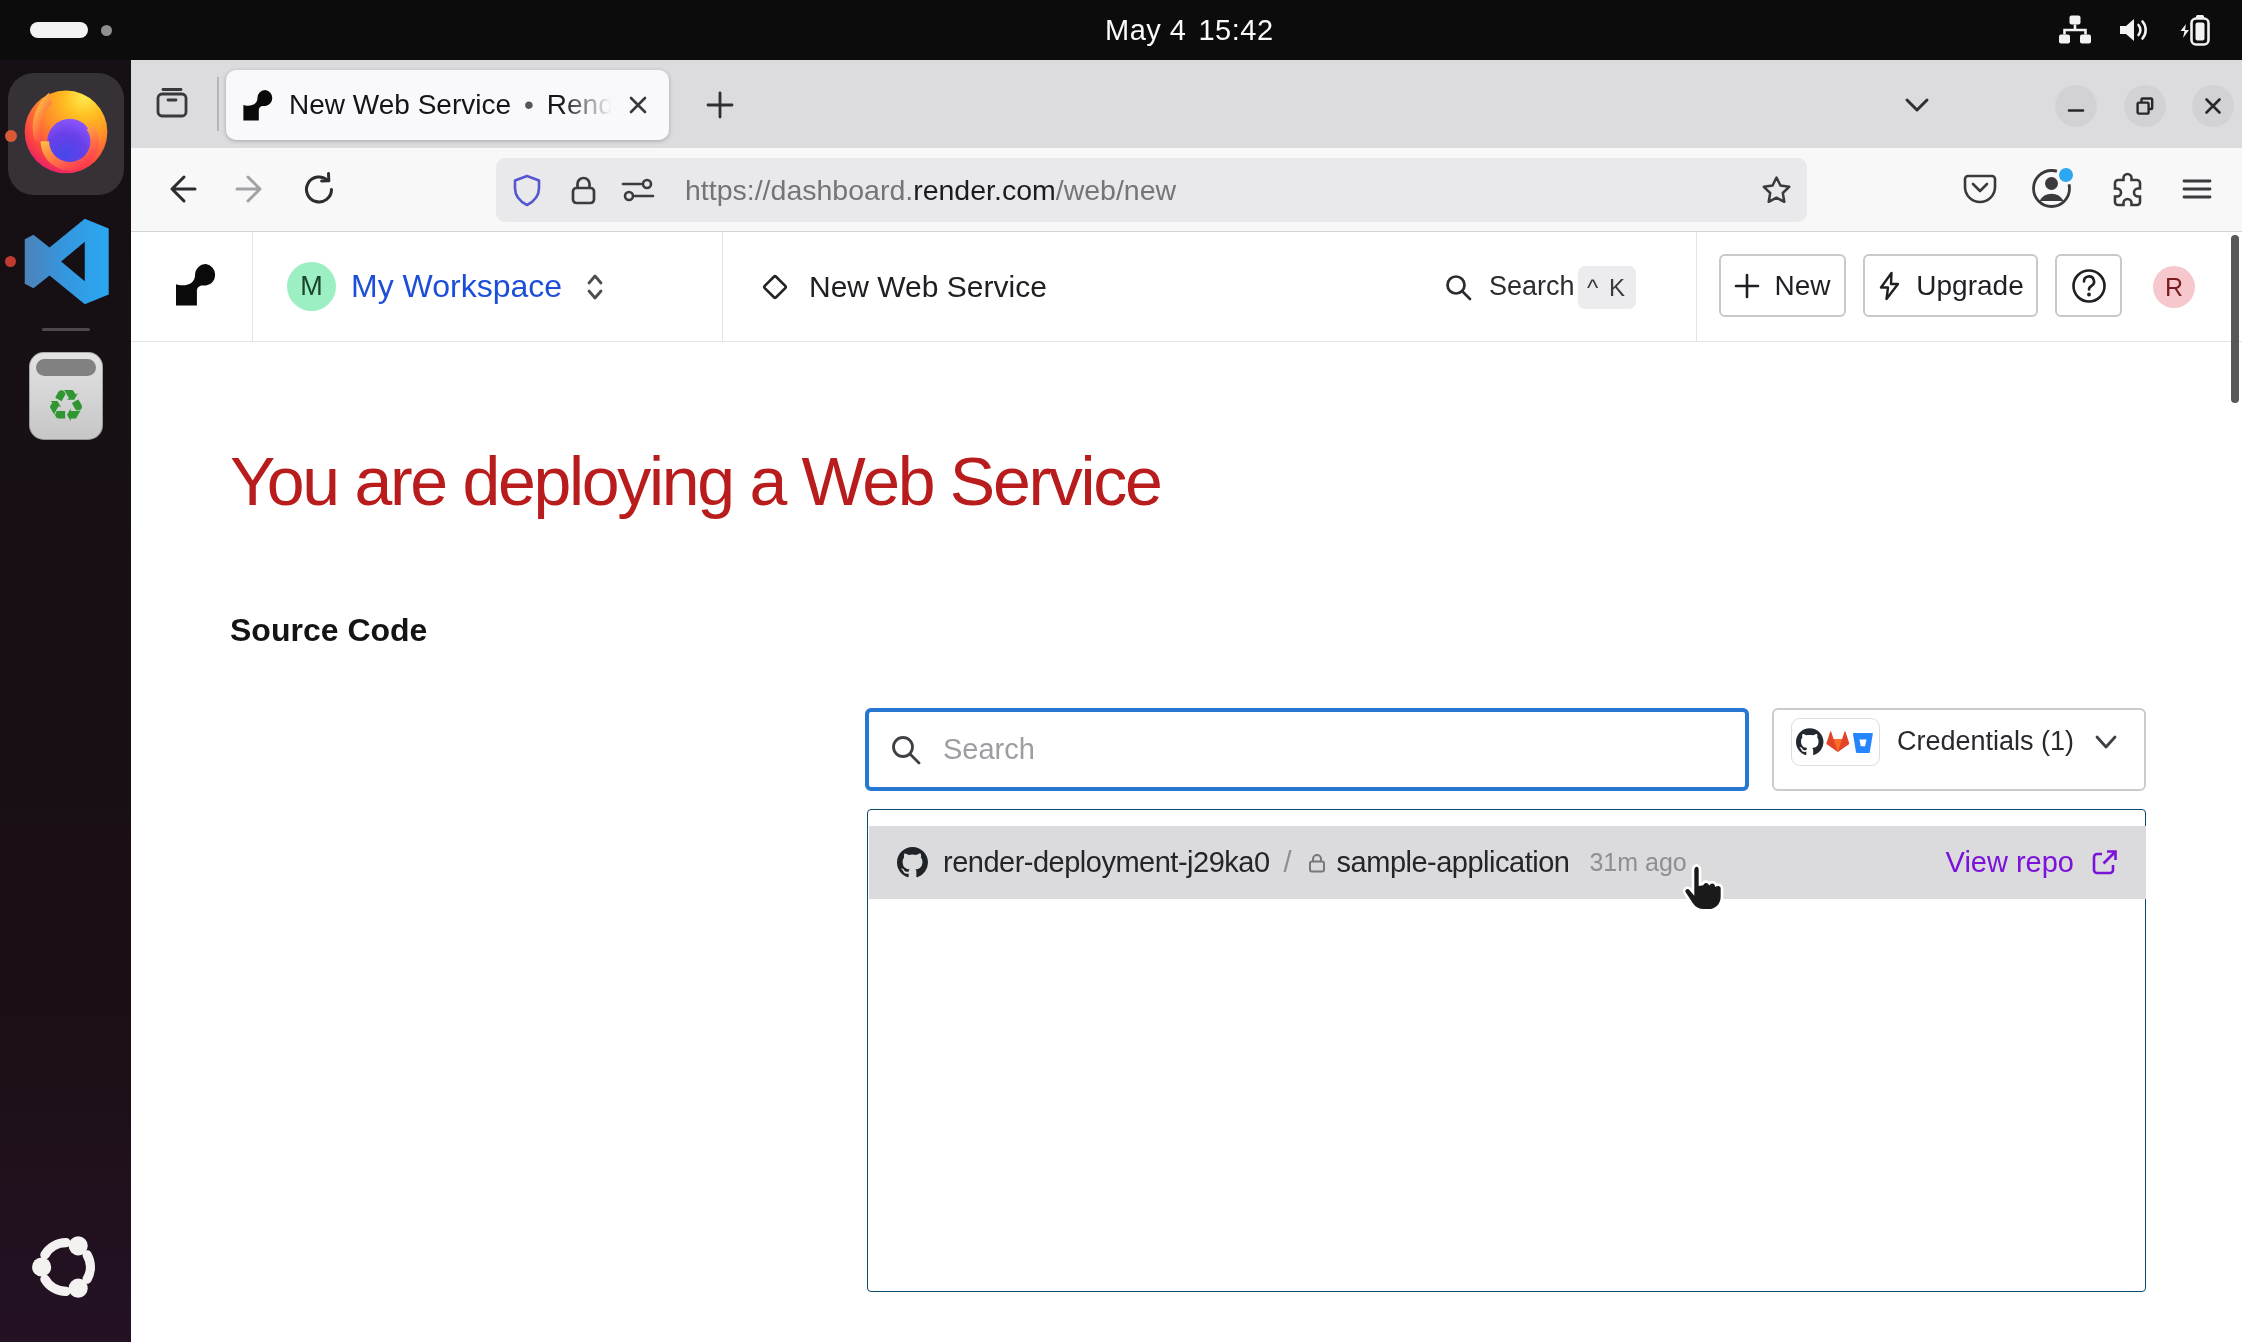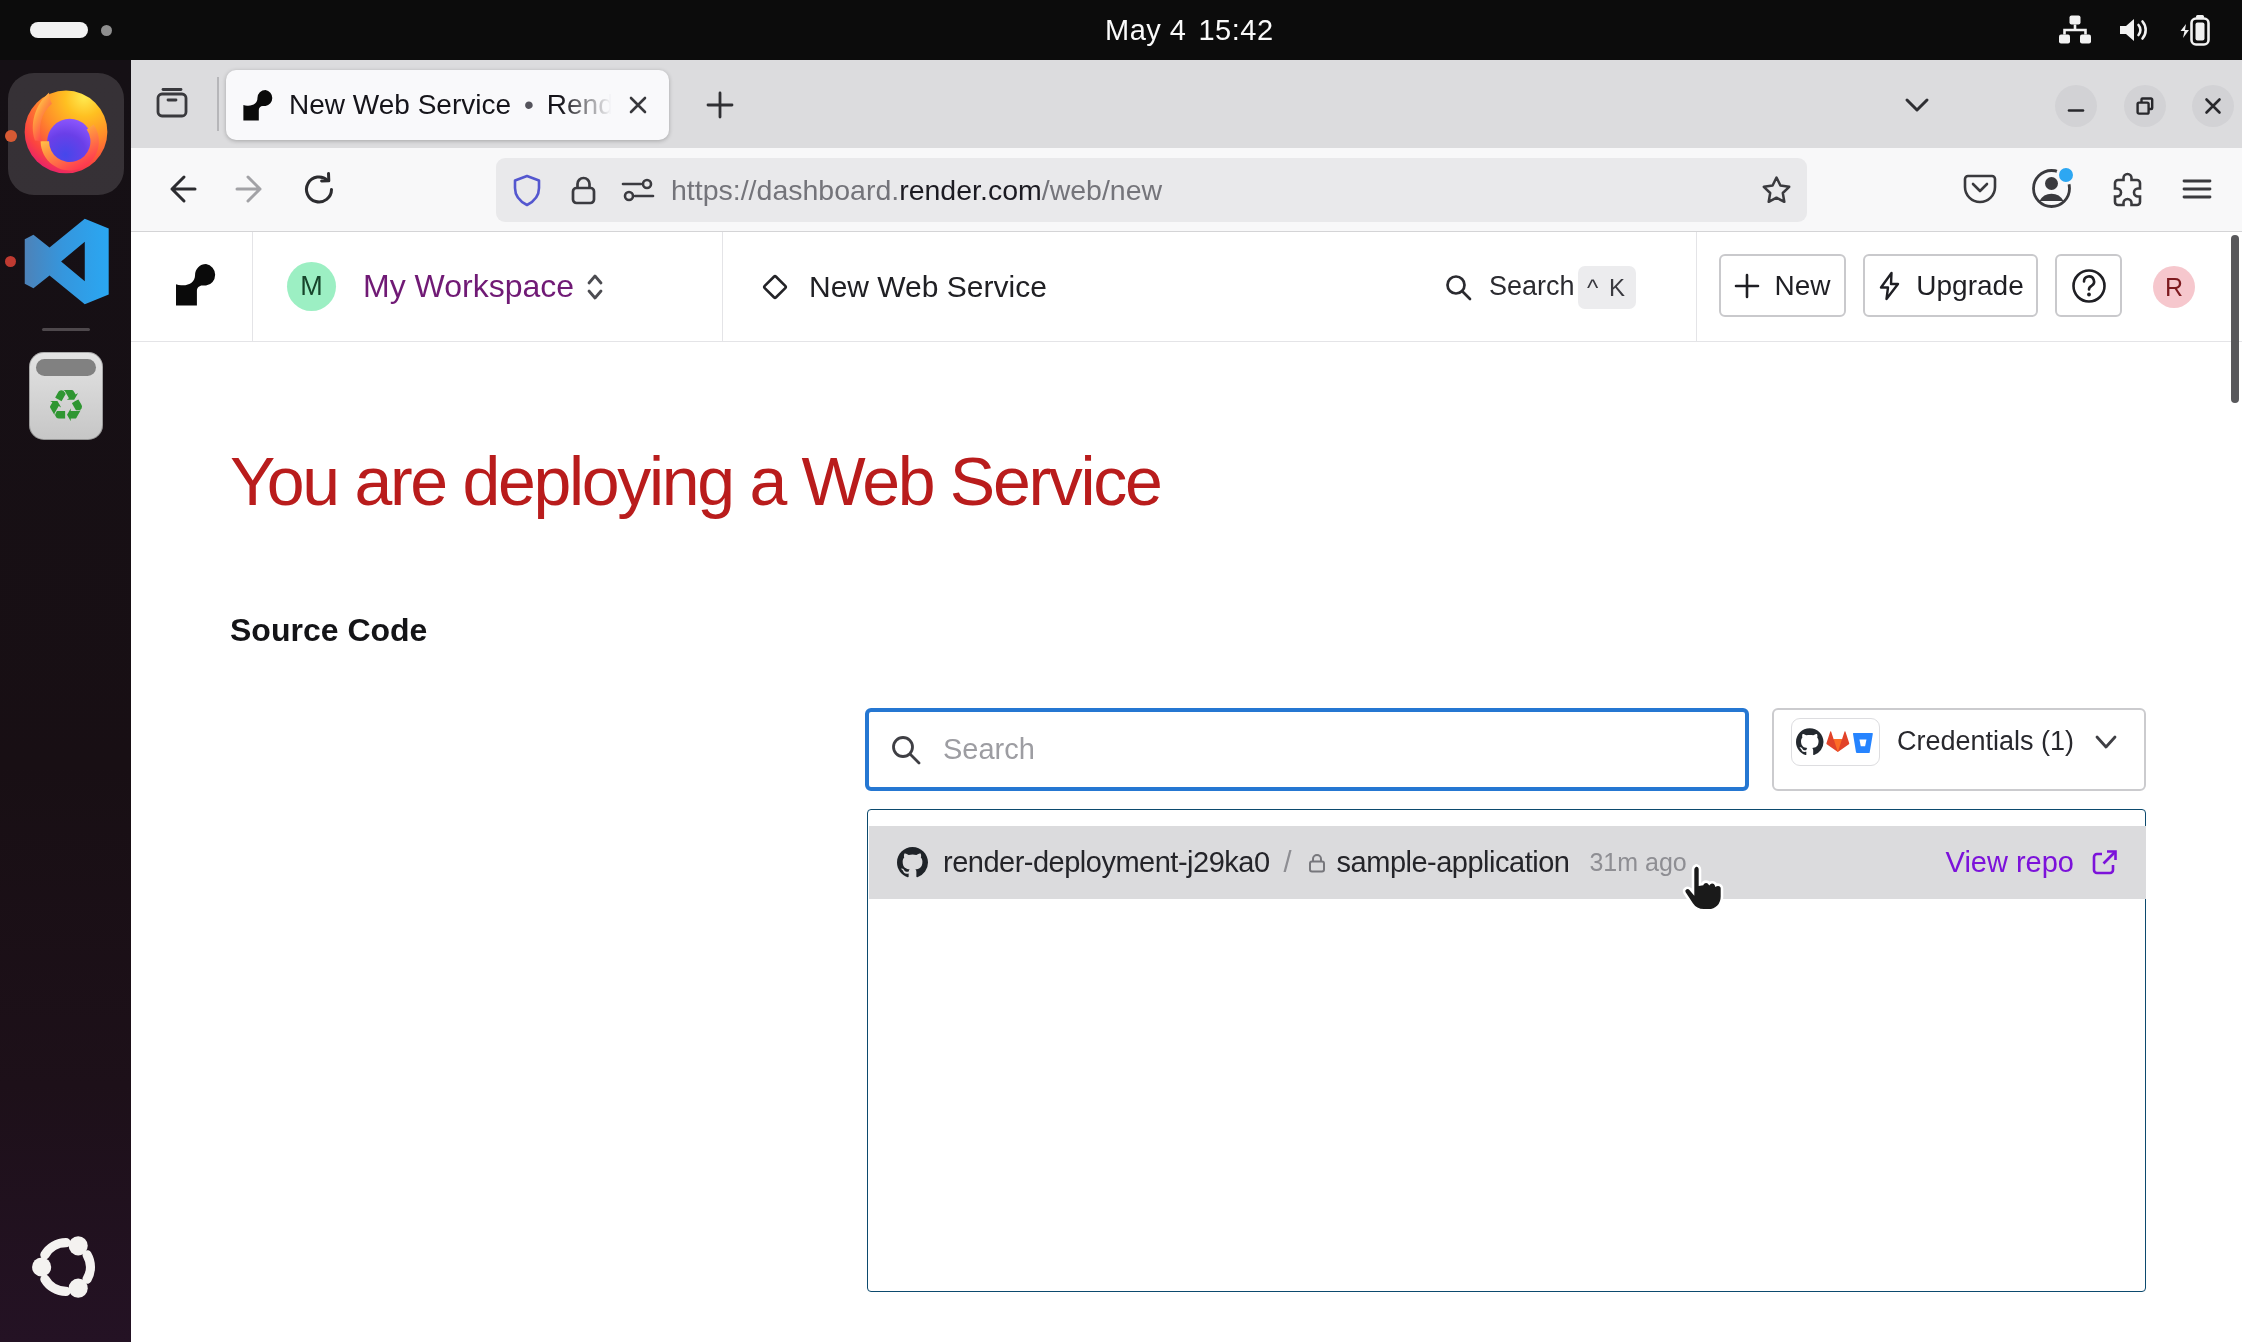--- a/index.html
+++ b/index.html
@@ -47,37 +47,37 @@
   #alltabs { left:1770px; top:33px; width:32px; height:24px; }
   .winctl { top:25px; width:42px; height:42px; border-radius:50%; background:#d2d2d5; display:flex; align-items:center; justify-content:center; }
   #win-min { left:1924px; } #win-max { left:1993px; } #win-close { left:2061px; }
 
   
   #navbar { position:absolute; left:0; top:88px; width:2111px; height:84px; background:#f8f8f9; border-bottom:1px solid #d4d4d6; }
   .navicon { top:22px; width:38px; height:38px; }
   #nav-back { left:31px; } #nav-fwd { left:101px; } #nav-reload { left:169px; }
   #urlbar { left:365px; top:10px; width:1311px; height:64px; background:#e9e9eb; border-radius:9px; display:flex; align-items:center; padding:0 14px 0 15px; }
   #urlbar .sep { width:10px; }
-  #url-text { margin-left:16px; font-size:28.5px; color:#74747a; white-space:pre; }
+  #url-text { margin-left:30px; font-size:28.5px; color:#74747a; white-space:pre; }
   #url-text .domain { color:#1c1b22; }
   #url-star { margin-left:auto; width:33px; height:33px; }
   .nav-right-icon { top:23px; width:36px; height:36px; }
   #icon-pocket { left:1831px; }
   #icon-account { left:1899px; top:19px; width:43px; height:43px; }
   #icon-account .badge { position:absolute; right:-3px; top:-2px; width:14px; height:14px; border-radius:50%; background:#2da7f2; border:3px solid #f8f8f9; box-sizing:content-box; }
   #icon-puzzle { left:1978px; }
   #icon-menu { left:2048px; }
 
   
   #content { position:absolute; left:0; top:172px; width:2111px; height:1110px; background:#fff; }
   #appheader { position:absolute; left:0; top:0; width:2111px; height:110px; background:#fff; border-bottom:1px solid #e4e4e7; }
   .hdr-div { position:absolute; top:0; width:1px; height:109px; background:#e4e4e7; }
   #renderlogo { left:45px; top:32px; width:41px; height:42px; }
   #avatar-m { left:156px; top:30px; width:49px; height:49px; border-radius:50%; background:#9cefc3; color:#17452b; font-size:27px; display:flex; align-items:center; justify-content:center; }
-  #ws-name { left:232px; top:0; height:109px; display:flex; align-items:center; font-size:32px; color:#701a75; }
+  #ws-name { left:220px; top:0; height:109px; display:flex; align-items:center; font-size:32px; color:#1d4ed8; }
   #ws-caret { left:448px; top:38px; width:32px; height:34px; }
   #bc-diamond { left:629px; top:40px; width:30px; height:30px; }
   #bc-name { left:678px; top:0; height:109px; display:flex; align-items:center; font-size:30px; color:#202024; }
   #hdr-search { left:1312px; top:0; height:109px; display:flex; align-items:center; gap:16px; }
   #hdr-search .mag { width:30px; height:30px; }
   #hdr-search .lbl { font-size:27px; color:#2b2b30; }
   #hdr-kbd { left:1447px; top:34px; width:58px; height:43px; background:#ececee; border-radius:7px; display:flex; align-items:center; justify-content:center; font-size:24px; color:#3a3a40; letter-spacing:2px; }
   .hbtn { position:absolute; top:22px; height:63px; background:#fff; border:2px solid #c9c9cc; border-radius:6px; display:flex; align-items:center; justify-content:center; gap:14px; font-size:28px; color:#1f1f24; }
   #btn-new { left:1588px; width:127px; }
   #btn-upgrade { left:1732px; width:175px; }

